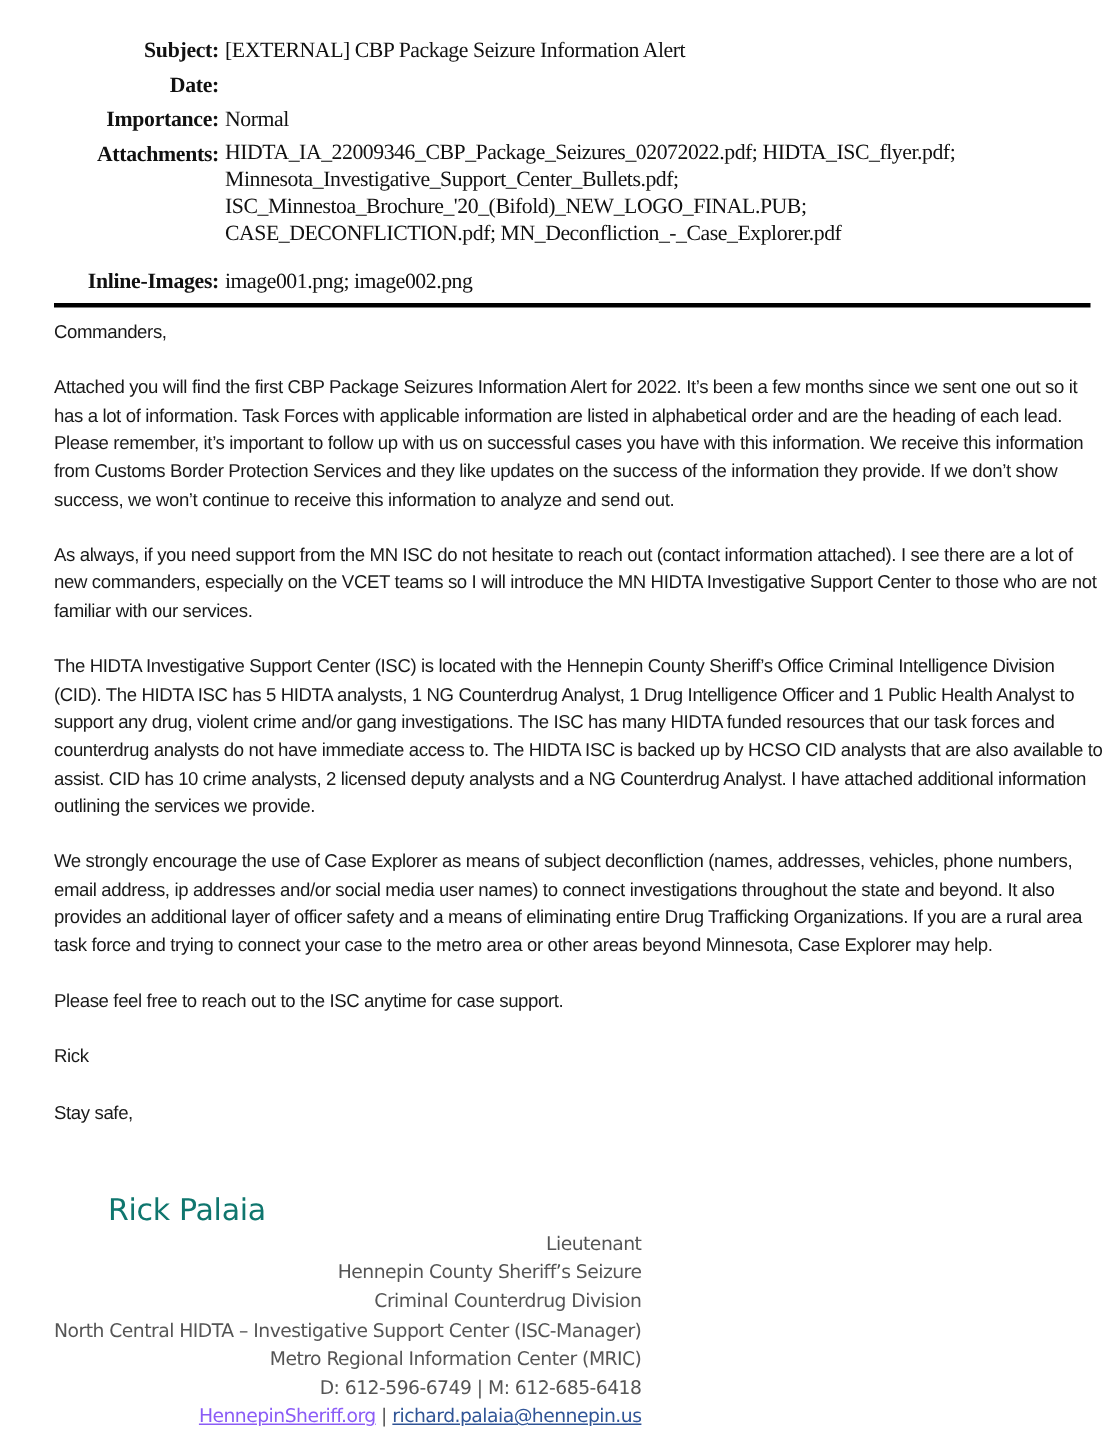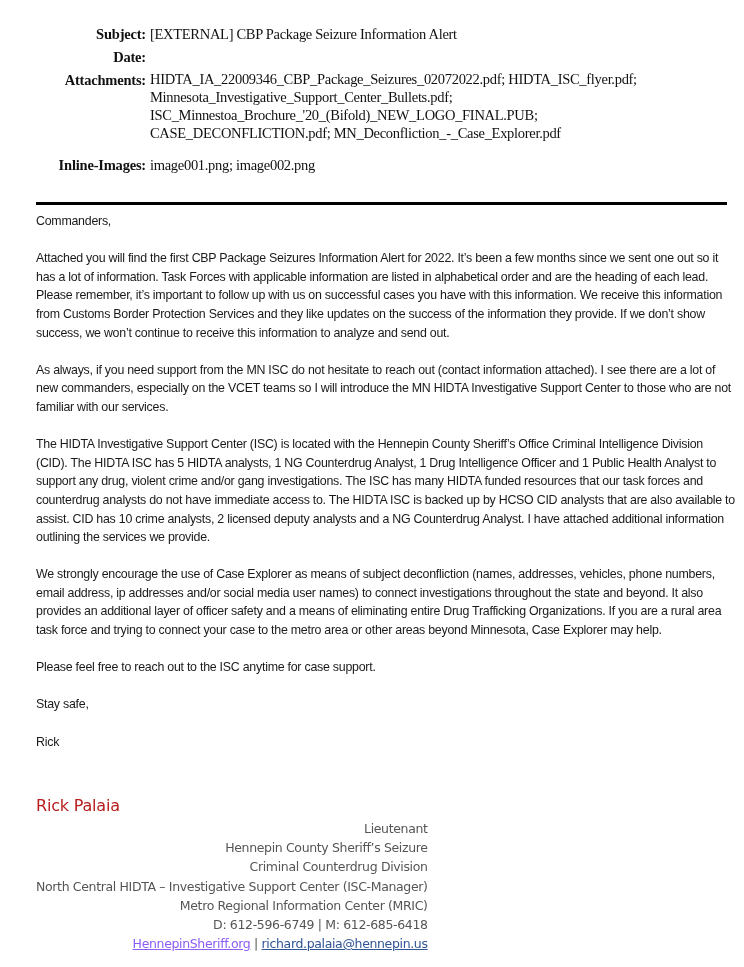--- a/index.html
+++ b/index.html
@@ -70,45 +70,50 @@
       position: absolute;
       left: 36px;
       top: 795px;
       font-family: "DejaVu Sans", "Liberation Sans", sans-serif;
       color: #555555;
       font-size: 12.5px;
       line-height: 19.2px;
       letter-spacing: -0.35px;
     }
     .sig-name {
-      color: #b91c1c;
-      font-size: 16px;
+      color: #0f766e;
+      font-size: 20px;
       line-height: 22px;
       margin-bottom: 2px;
       letter-spacing: -0.2px;
+      margin-left: 36px;
     }
     .sig-line { display: block; text-align: right; }
     .sig-web { color: #8b5cf6; text-decoration: underline; }
     .sig-sep { color: #555555; }
     .sig-email {
       color: #2f5496;
       text-decoration: underline;
       cursor: pointer;
     }
   </style>
 </head>
 <body>
 
 <div class="header">
   <div class="hrow">
     <span class="hlabel">Subject:</span>
     <span class="hvalue">[EXTERNAL] CBP Package Seizure Information Alert</span>
   </div>
   <div class="hrow">
     <span class="hlabel">Date:</span>
+  </div>
+  <div class="hrow">
+    <span class="hlabel">Importance:</span>
+    <span class="hvalue">Normal</span>
   </div>
   <div class="hrow attach">
     <span class="hlabel">Attachments:</span>
     <span class="hvalue">
       <span class="att">HIDTA_IA_22009346_CBP_Package_Seizures_02072022.pdf; HIDTA_ISC_flyer.pdf;</span>
       <span class="att">Minnesota_Investigative_Support_Center_Bullets.pdf;</span>
       <span class="att">ISC_Minnestoa_Brochure_'20_(Bifold)_NEW_LOGO_FINAL.PUB;</span>
       <span class="att">CASE_DECONFLICTION.pdf; MN_Deconfliction_-_Case_Explorer.pdf</span>
     </span>
   </div>
@@ -120,22 +125,22 @@
 
 <div class="rule"></div>
 
 <div class="body">
   <p>Commanders,</p>
   <p>Attached you will find the first CBP Package Seizures Information Alert for 2022.  It’s been a few months since we sent one out so it has a lot of information.  Task Forces with applicable information are listed in alphabetical order and are the heading of each lead.  Please remember, it’s important to follow up with us on successful cases you have with this information.  We receive this information from Customs Border Protection Services and they like updates on the success of the information they provide. If we don’t show success, we won’t continue to receive this information to analyze and send out.</p>
   <p>As always, if you need support from the MN ISC do not hesitate to reach out (contact information attached).  I see there are a lot of new commanders, especially on the VCET teams so I will introduce the MN HIDTA Investigative Support Center to those who are not familiar with our services.</p>
   <p>The HIDTA Investigative Support Center (ISC) is located with the Hennepin County Sheriff’s Office Criminal Intelligence Division (CID).  The HIDTA ISC has 5 HIDTA analysts, 1 NG Counterdrug Analyst, 1 Drug Intelligence Officer and 1 Public Health Analyst to support any drug, violent crime and/or gang investigations.  The ISC has many HIDTA funded resources that our task forces and counterdrug analysts do not have immediate access to.  The HIDTA ISC is backed up by HCSO CID analysts that are also available to assist.  CID has 10 crime analysts, 2 licensed deputy analysts and a NG Counterdrug Analyst.  I have attached additional information outlining the services we provide.</p>
   <p>We strongly encourage the use of Case Explorer as means of subject deconfliction (names, addresses, vehicles, phone numbers, email address, ip addresses and/or social media user names) to connect investigations throughout the state and beyond.   It also provides an additional layer of officer safety and a means of eliminating entire Drug Trafficking Organizations.  If you are a rural area task force and trying to connect your case to the metro area or other areas beyond Minnesota, Case Explorer may help.</p>
   <p>Please feel free to reach out to the ISC anytime for case support.</p>
+  <p>Rick</p>
   <p>Stay safe,</p>
-  <p>Rick</p>
 </div>
 
 <div class="sig">
   <div class="sig-name">Rick Palaia</div>
   <span class="sig-line">Lieutenant</span>
   <span class="sig-line">Hennepin County Sheriff’s Seizure</span>
   <span class="sig-line">Criminal Counterdrug Division</span>
   <span class="sig-line">North Central HIDTA – Investigative Support Center (ISC-Manager)</span>
   <span class="sig-line">Metro Regional Information Center (MRIC)</span>
   <span class="sig-line">D: 612-596-6749 | M: 612-685-6418</span>

